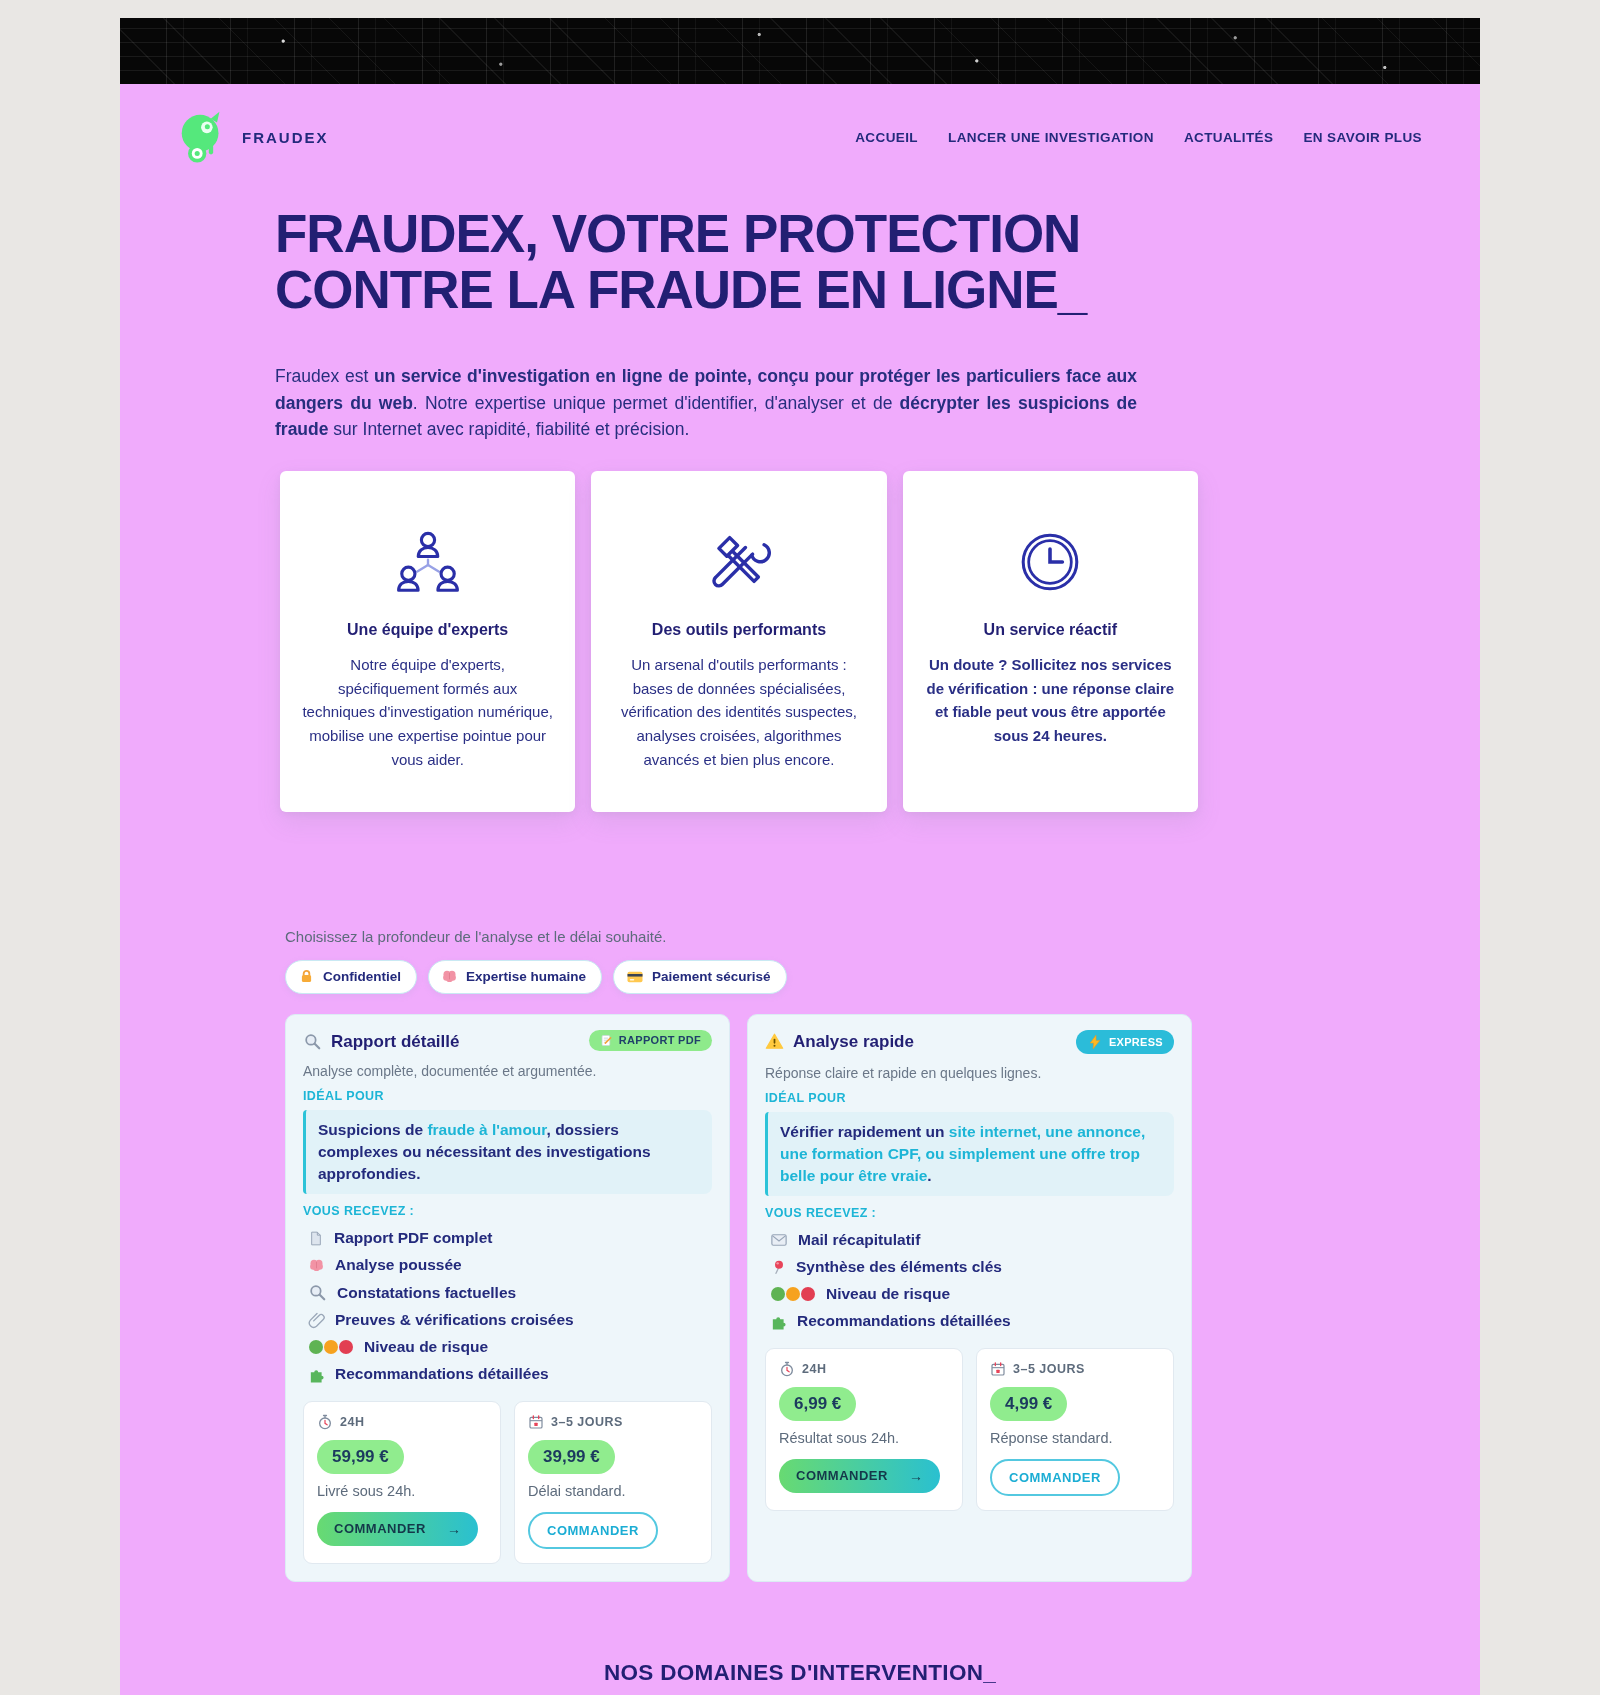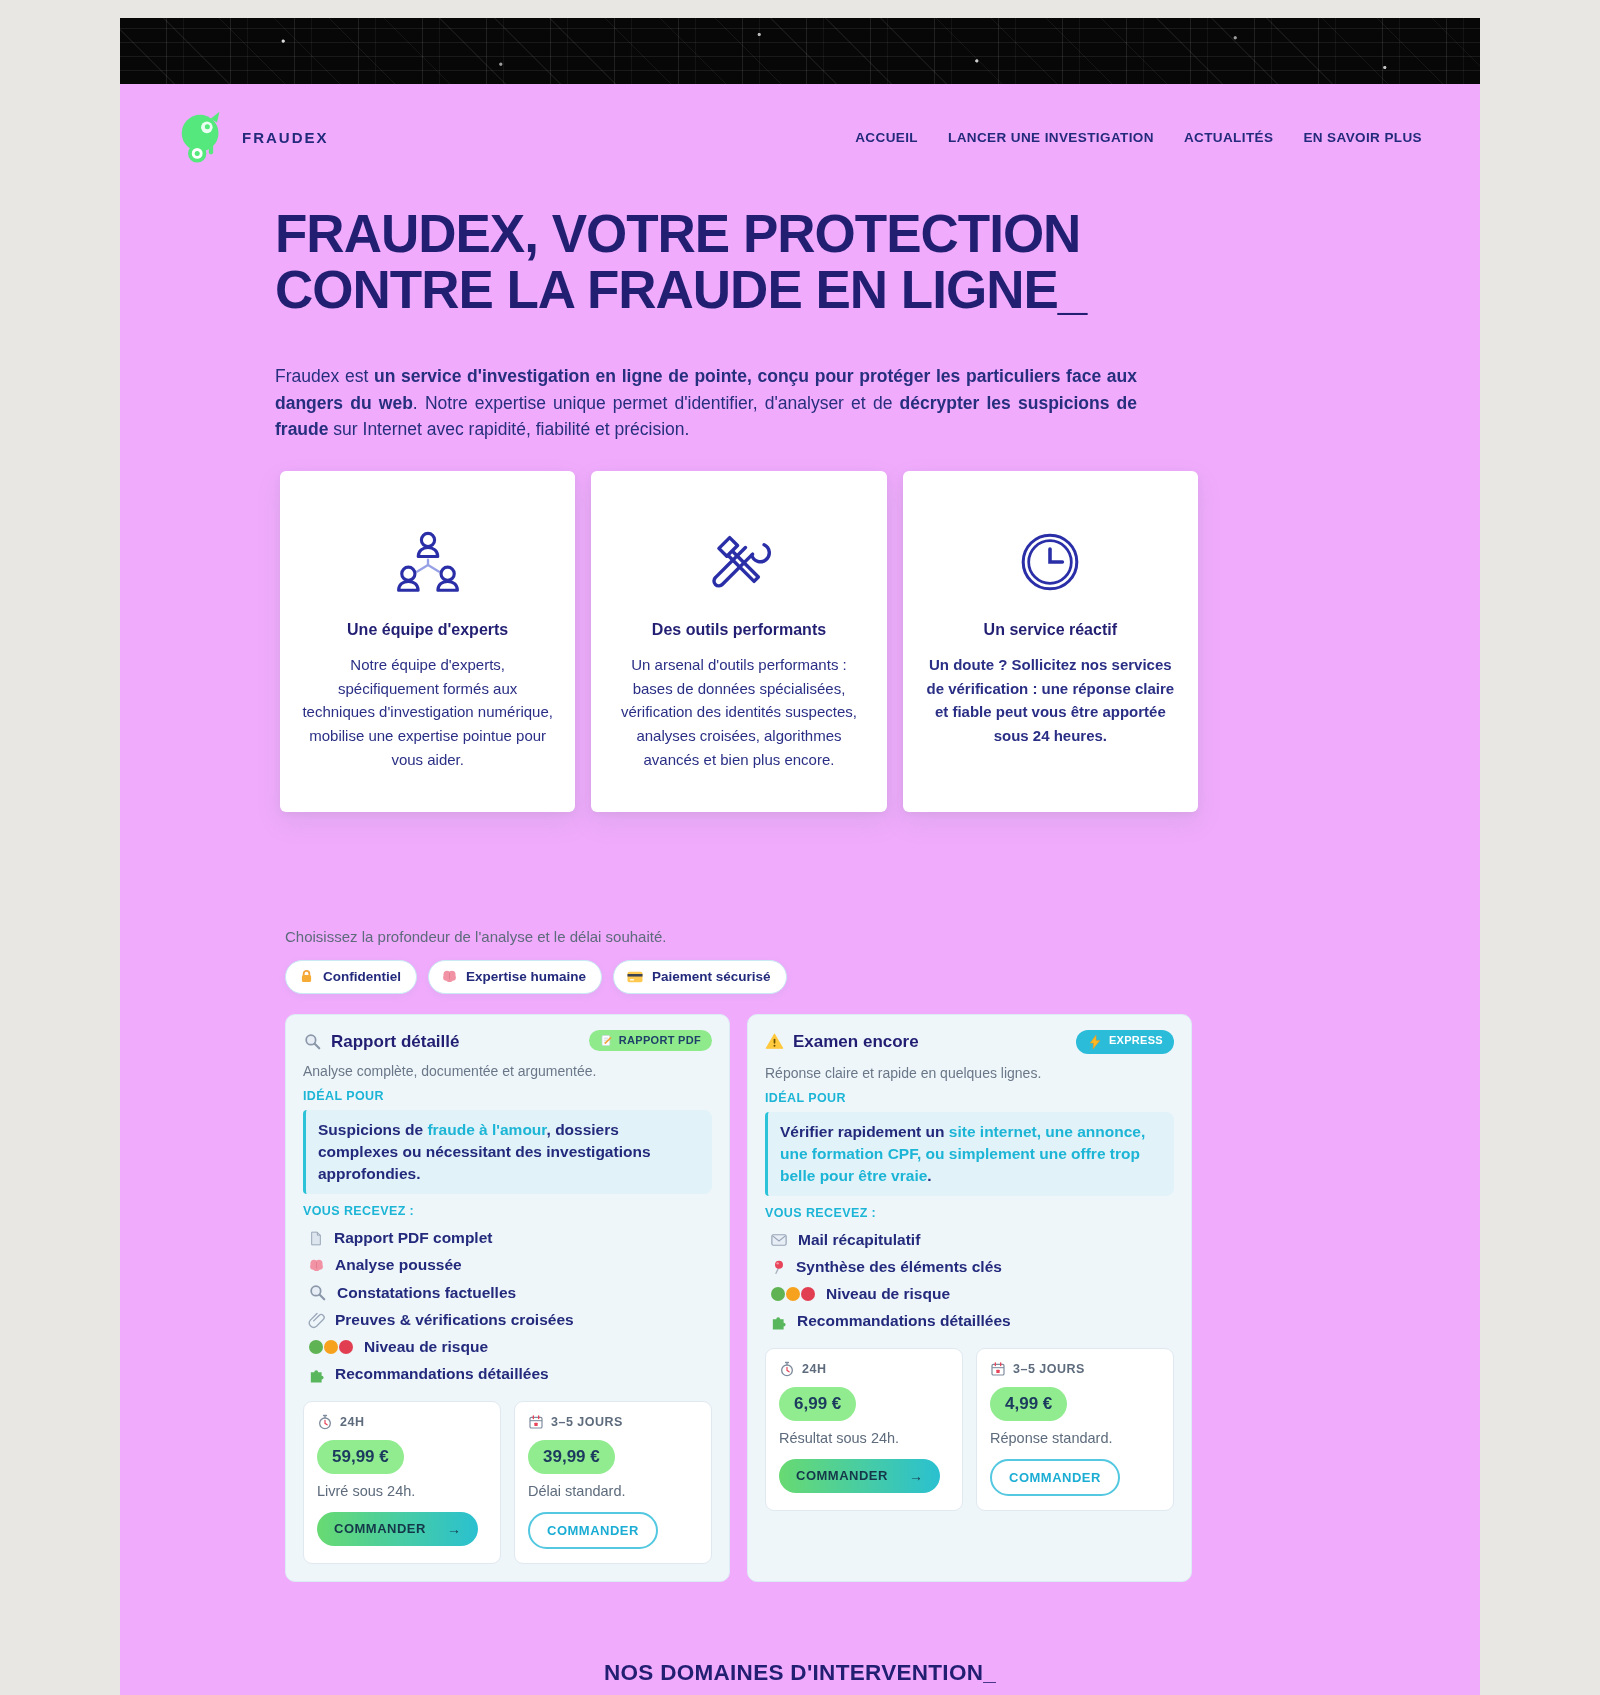--- a/index.html
+++ b/index.html
@@ -66,21 +66,21 @@
     font-size:13.5px; font-weight:bold; color:#232a7c; background:#fff;
     box-shadow:0 2px 6px rgba(140,170,190,.14);
   }
   .plans { margin-top:20px; display:flex; gap:17px; }
   .plan {
     width:445px; background:#eef6fa; border:1px solid #dcecf4; border-radius:10px;
     padding:15px 17px 17px;
   }
   .plan-head { display:flex; align-items:flex-start; justify-content:space-between; }
   .plan-title { display:flex; align-items:flex-start; gap:9px; font-size:17px; font-weight:bold; color:#221f73; padding-top:2px; }
-  .tag { border-radius:999px; font-size:11px; font-weight:bold; padding:4px 11px; display:inline-flex; gap:6px; align-items:flex-start; letter-spacing:.3px; white-space:nowrap; }
+  .tag { border-radius:999px; font-size:11px; font-weight:bold; padding:4px 11px; display:inline-flex; gap:6px; align-items:center; letter-spacing:.3px; white-space:nowrap; }
   .tag-green { background:#8eea8b; color:#20406a; }
   .tag-cyan  { background:#2bbcd9; color:#ffffff; }
   .plan-sub { font-size:14px; color:#6a7788; margin:11px 0 10px; }
   .mini-label { font-size:12.5px; font-weight:bold; color:#1db5d6; letter-spacing:.4px; margin:10px 0 7px; }
   .ideal-box {
     background:#e1f2f8; border-left:3px solid #2cc3d8; border-radius:4px 8px 8px 4px;
     padding:9px 12px; font-size:15.5px; font-weight:bold; color:#232a7c; line-height:1.42;
   }
   .ideal-link { color:#1db5d6; cursor:pointer; }
   ul.receive { list-style:none; margin:2px 0 13px; padding:0 0 0 5px; }
@@ -337,21 +337,21 @@
           <div class="plan">
             <div class="plan-head">
               <div class="plan-title">
                 <span class="icn">
                   <svg width="19" height="19" viewBox="0 0 24 24">
                     <path d="M12 2.8 L22.3 20.5 H1.7 Z" fill="#ffc93e" stroke="#ffc93e" stroke-width="1.6" stroke-linejoin="round"></path>
                     <rect x="10.9" y="8.5" width="2.2" height="6.2" rx="1" fill="#6b5200"></rect>
                     <circle cx="12" cy="17.3" r="1.3" fill="#6b5200"></circle>
                   </svg>
                 </span>
-                <span>Examen encore</span>
+                <span>Analyse rapide</span>
               </div>
               <span class="tag tag-cyan">
                 <span class="icn">
                   <svg width="16" height="16" viewBox="0 0 24 24">
                     <path d="M13.5 1.8 L4.8 13.6 h5 L9.2 22.2 L19.2 9.6 h-5.6 Z" fill="#ffb822" stroke="#f09819" stroke-width="0.8" stroke-linejoin="round"></path>
                   </svg>
                 </span>
                 <span>EXPRESS</span>
               </span>
             </div>

